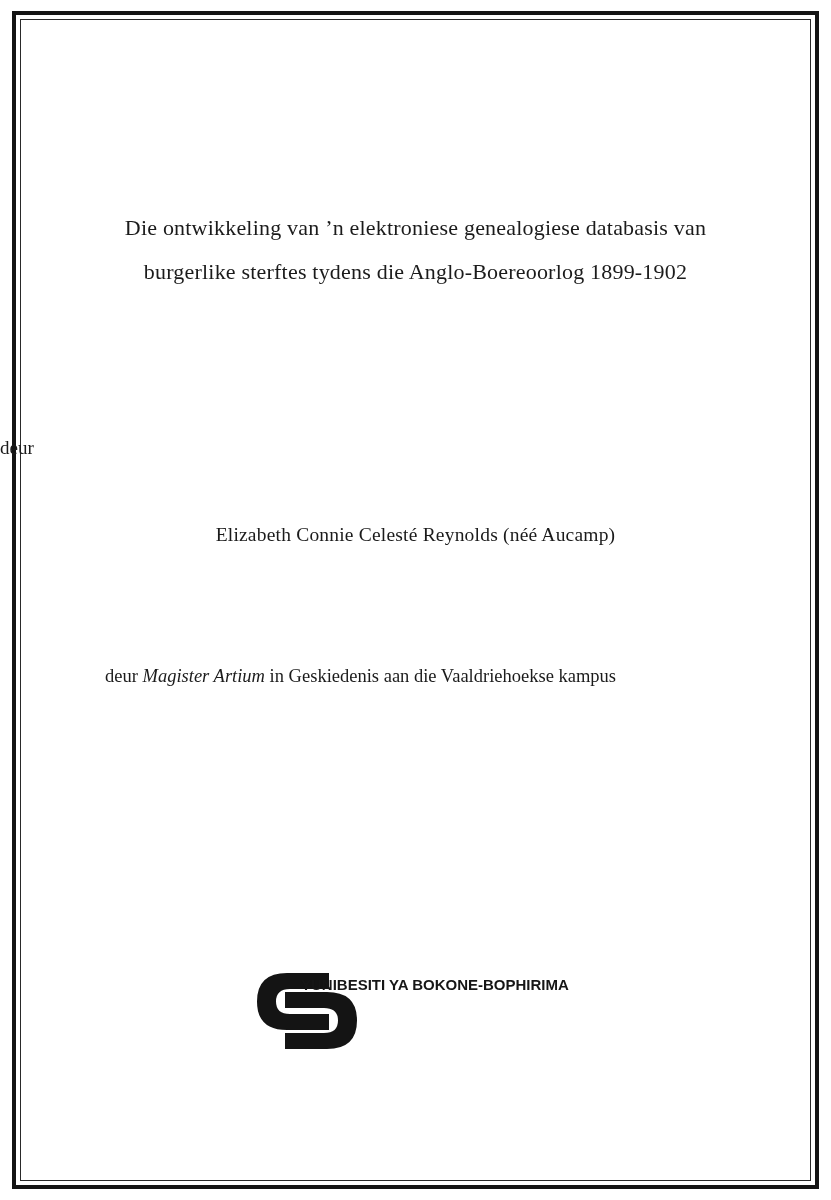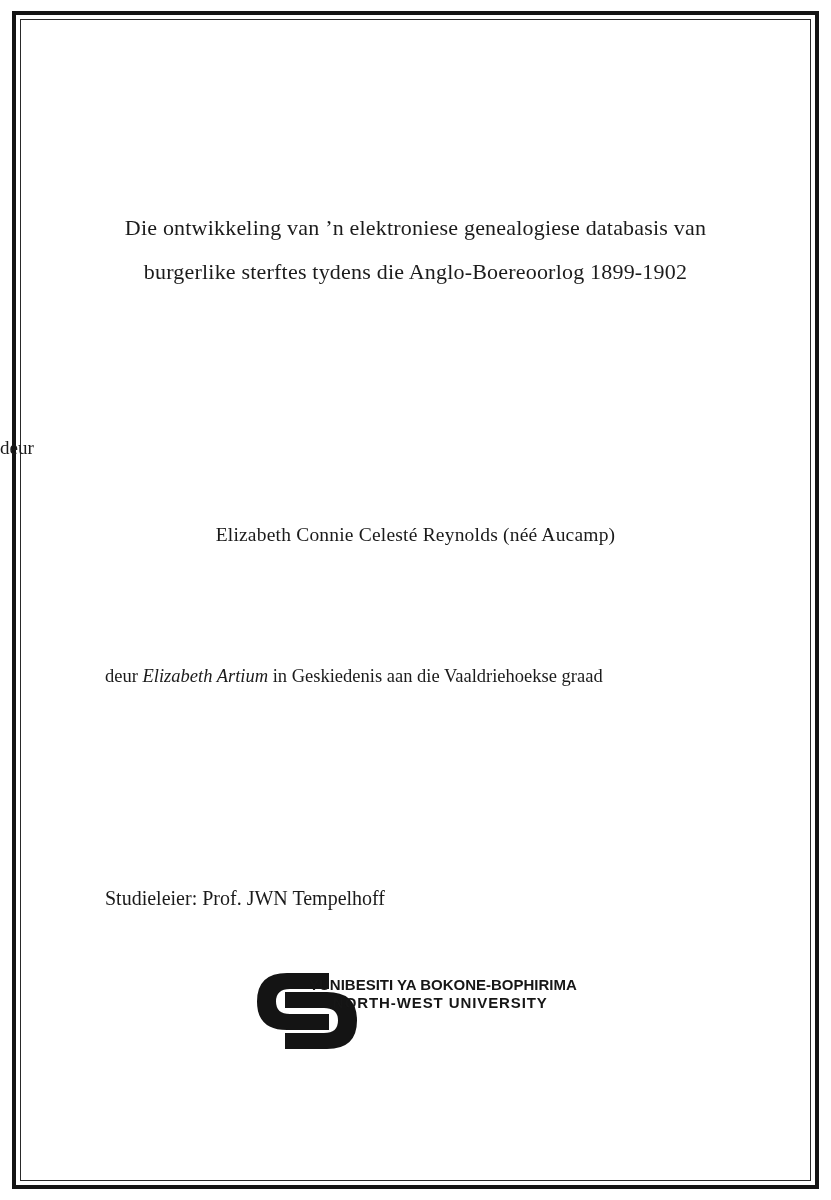--- a/index.html
+++ b/index.html
@@ -80,21 +80,21 @@
     left: 257px; top: 973px;
     width: 330px; height: 80px;
   }
   .logo-mark {
     position: absolute;
     left: 0; top: 0;
     width: 100px; height: 76px;
   }
   .logo-text {
     position: absolute;
-    left: 52px; top: 3px;
+    left: 44px; top: 3px;
     font-family: "Liberation Sans", sans-serif;
     font-weight: 600;
     font-size: 15px;
     line-height: 17.5px;
     color: #161616;
     white-space: nowrap;
   }
   .logo-text .l2 { padding-left: 24px; letter-spacing: 0.9px; }
   .logo-text .l3 { padding-left: 22px; letter-spacing: 0.5px; }
 </style>
@@ -108,30 +108,28 @@
   <div class="thesis-title">
     <div>Die ontwikkeling van ’n elektroniese genealogiese databasis van</div>
     <div>burgerlike sterftes tydens die Anglo-Boereoorlog 1899-1902</div>
   </div>
 
   <div class="byline">deur</div>
 
   <div class="author">Elizabeth Connie Celesté Reynolds (néé Aucamp)</div>
 
   <div class="submission">
-    <div><span>deur </span><em>Elizabeth Artium</em><span> in Geskiedenis aan die Vaaldriehoekse graad</span></div>
+    <div><span>deur </span><em>Magister Artium</em><span> in Geskiedenis aan die Vaaldriehoekse kampus</span></div>
   </div>
 
   <div class="supervisor-block">
-    <div>Studieleier: Prof. JWN Tempelhoff</div>
   </div>
 
   <div class="logo-row">
     <svg class="logo-mark" viewBox="0 0 100 76" xmlns="http://www.w3.org/2000/svg" aria-hidden="true">
       <path fill="#141414" d="M 30 0 H 72 V 16 H 33 Q 19 16 19 28.5 Q 19 41 33 41 H 72 V 57 H 30 Q 0 57 0 28.5 Q 0 0 30 0 Z"></path>
       <path fill="#141414" transform="rotate(180 50 38)" d="M 30 0 H 72 V 16 H 33 Q 19 16 19 28.5 Q 19 41 33 41 H 72 V 57 H 30 Q 0 57 0 28.5 Q 0 0 30 0 Z"></path>
     </svg>
     <div class="logo-text">
       <div class="l1">YUNIBESITI YA BOKONE-BOPHIRIMA</div>
-      <div class="l2">NORTH-WEST UNIVERSITY</div>
     </div>
   </div>
 </div>
 
 </body></html>

